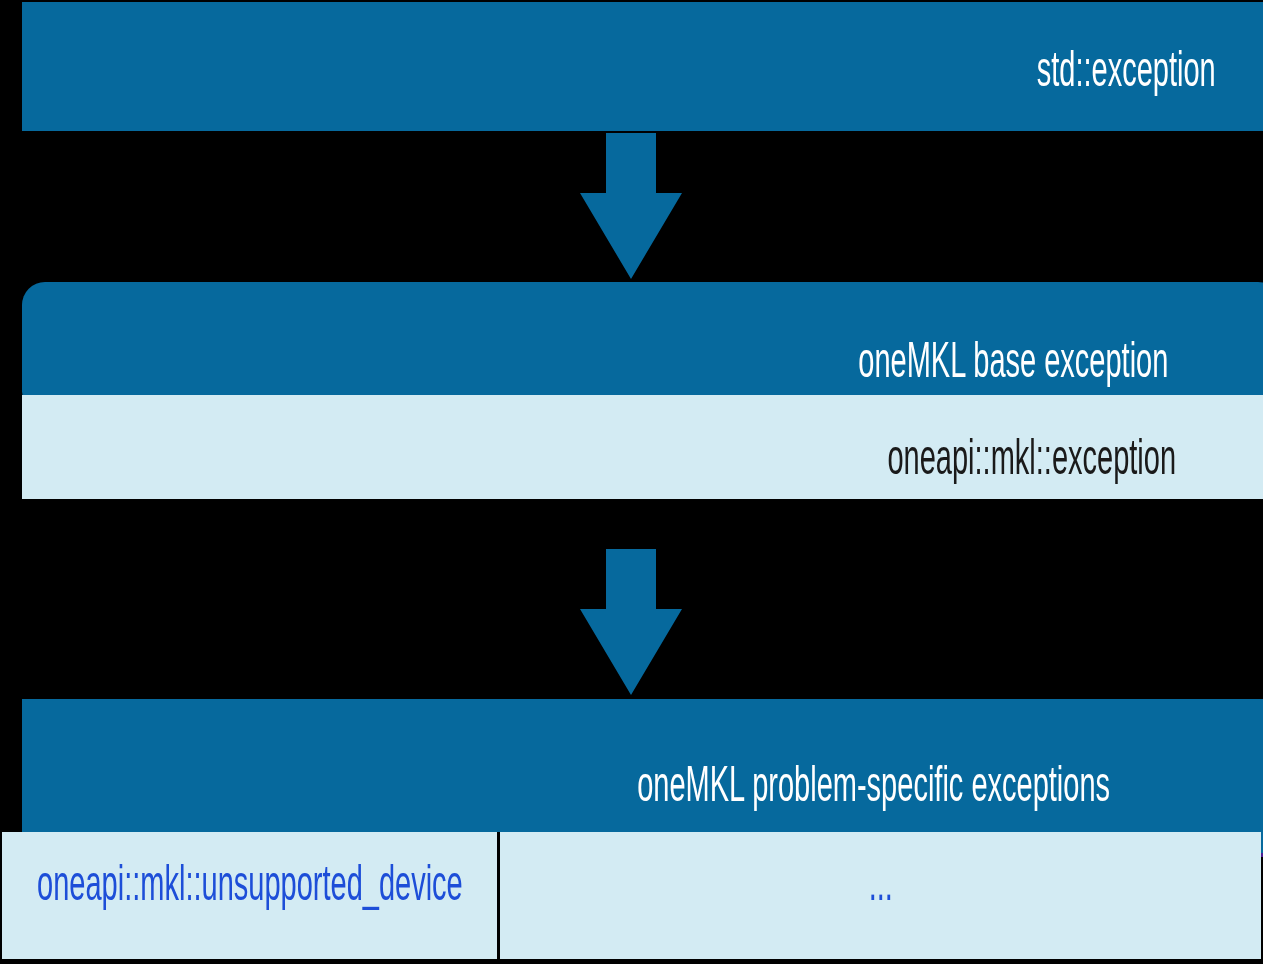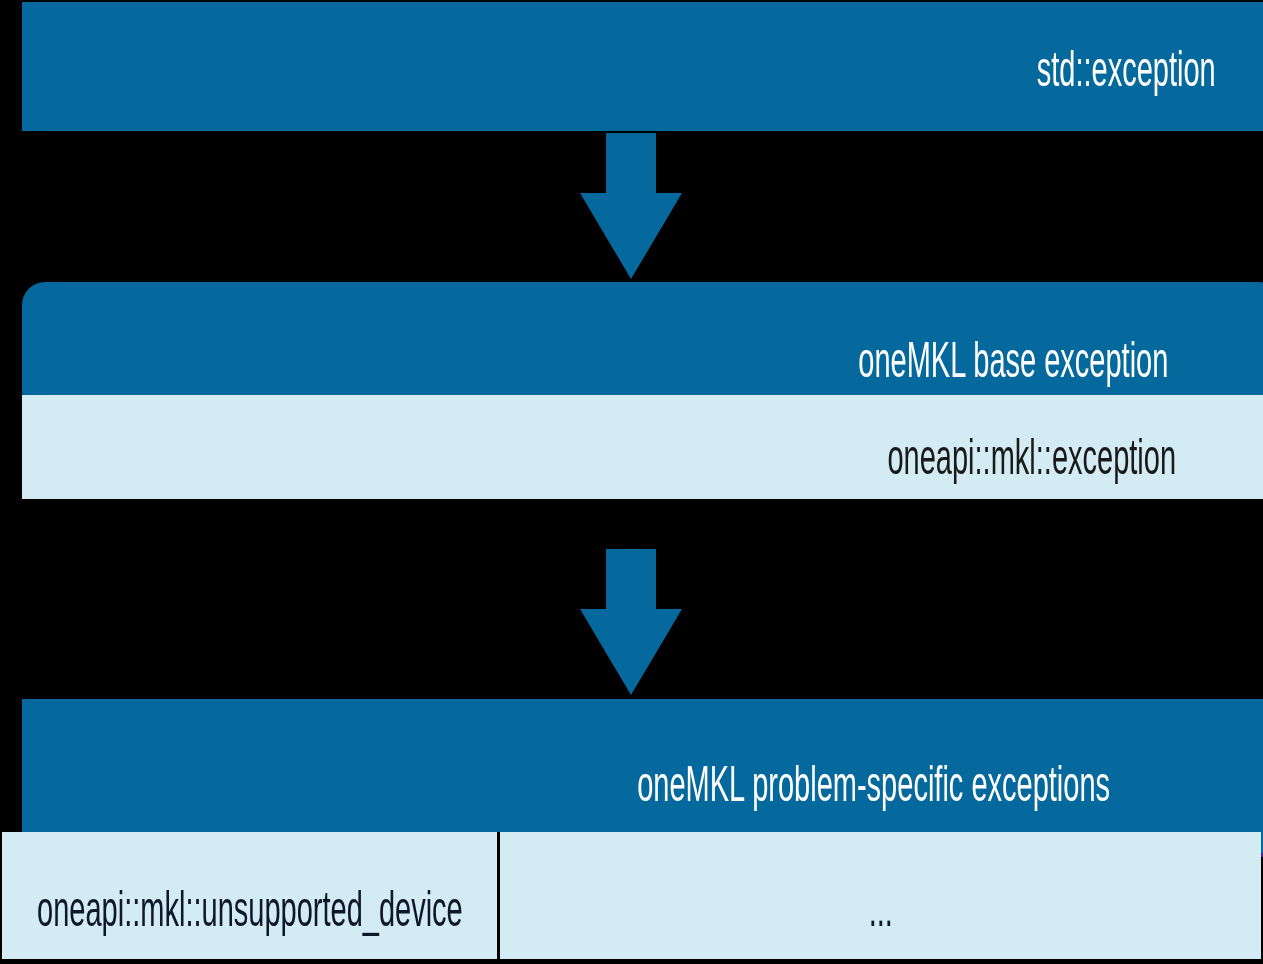--- a/index.html
+++ b/index.html
@@ -46,23 +46,23 @@
     top: 832px;
     left: 2px;
     width: 1259px;
     height: 127px;
     display: flex;
     gap: 3px;
     background: #000;
   }
   .cell {
     background: #d3ebf3;
-    color: #0f172a;
+    color: #1d4ed8;
     display: flex;
-    align-items: center;
+    align-items: flex-start;
     justify-content: center;
     box-sizing: border-box;
   }
   .cell .label { padding-top: 26px; }
   .c1 { width: 495px; }
   .c2 { width: 447px; }
   .c3 { flex: 1; }
   
   .arrow { position: absolute; left: 580px; width: 102px; height: 146px; }
   .a1 { top: 133px; }

